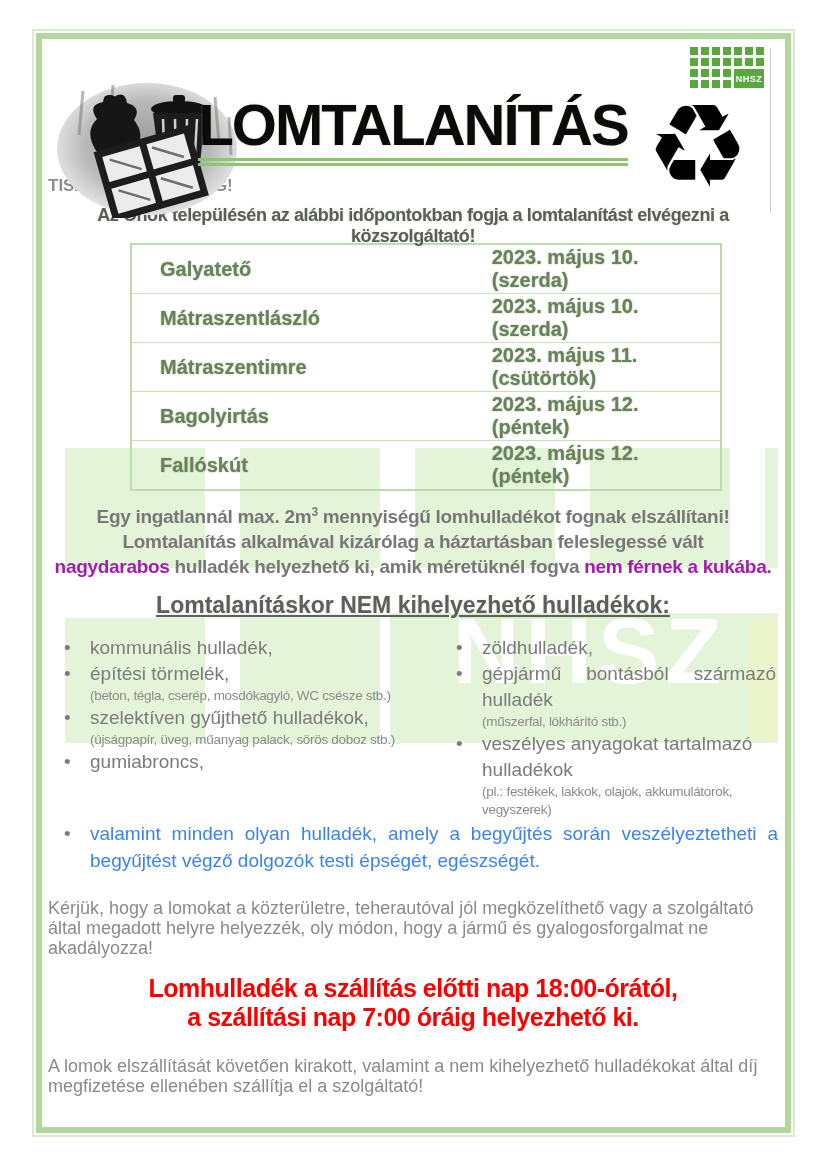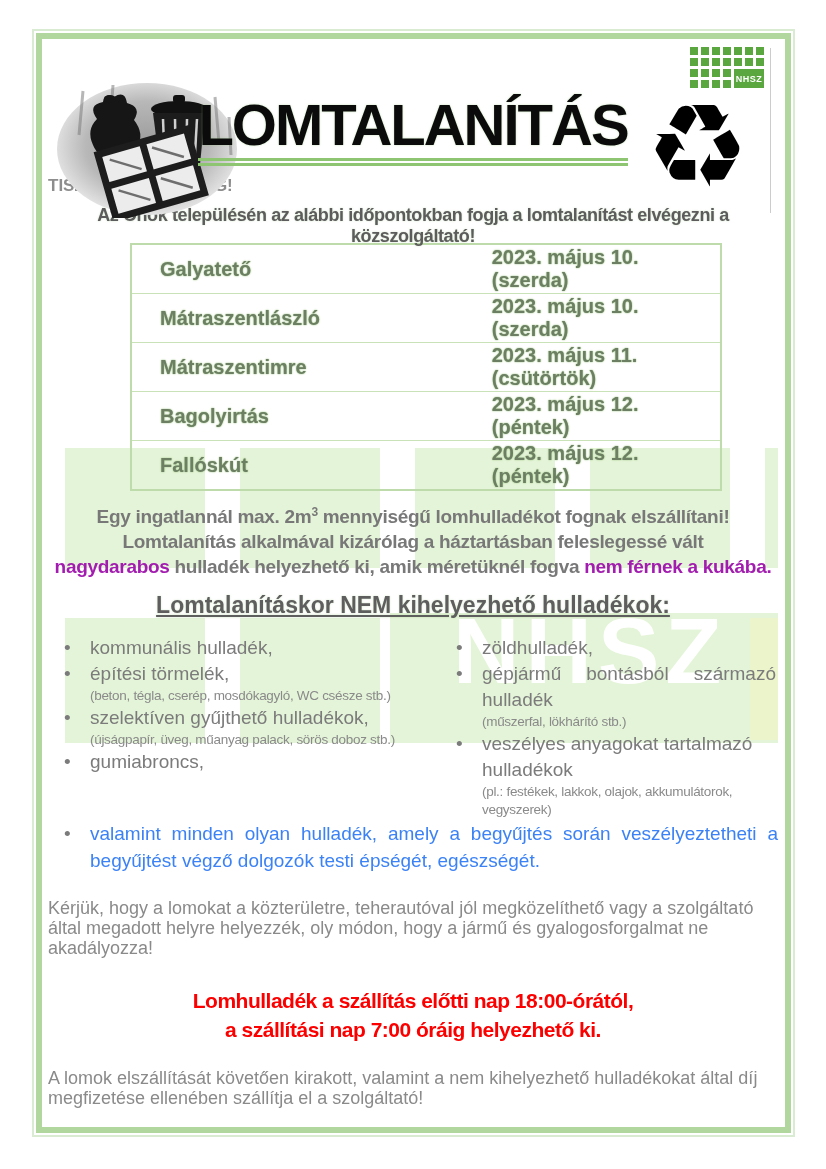--- a/index.html
+++ b/index.html
@@ -79,21 +79,21 @@
   .li::before{content:"\2022";position:absolute;left:16px;color:#7b7b7b;}
   .note{display:block;font-size:13.5px;line-height:18px;color:#8a8a8a;letter-spacing:-0.3px;}
   .note-inline{font-size:14px;color:#8a8a8a;}
   .spread{text-align:justify;text-align-last:justify;display:block;padding-right:2px;}
   .li-full{position:relative;padding-left:42px;font-size:19px;color:#3b82f6;line-height:27px;
            text-align:justify;margin-top:1px;}
   .li-full::before{content:"\2022";position:absolute;left:16px;color:#7b7b7b;}
 
   
   .para{margin-top:24px;font-size:18px;color:#8a8a8a;line-height:20px;}
-  .red-notice{margin-top:28px;text-align:center;font-size:21px;font-weight:bold;
+  .red-notice{margin-top:16px;text-align:center;font-size:25px;font-weight:bold;
               color:#fc0000;line-height:29px;letter-spacing:-0.5px;}
 </style>
 </head>
 <body>
 
 <div class="frame-line"></div>
 <div class="frame-band"></div>
 
 <div class="watermark">
   <div class="wm-sq" style="left:10px;top:3px;width:140px;height:120px;"></div>

